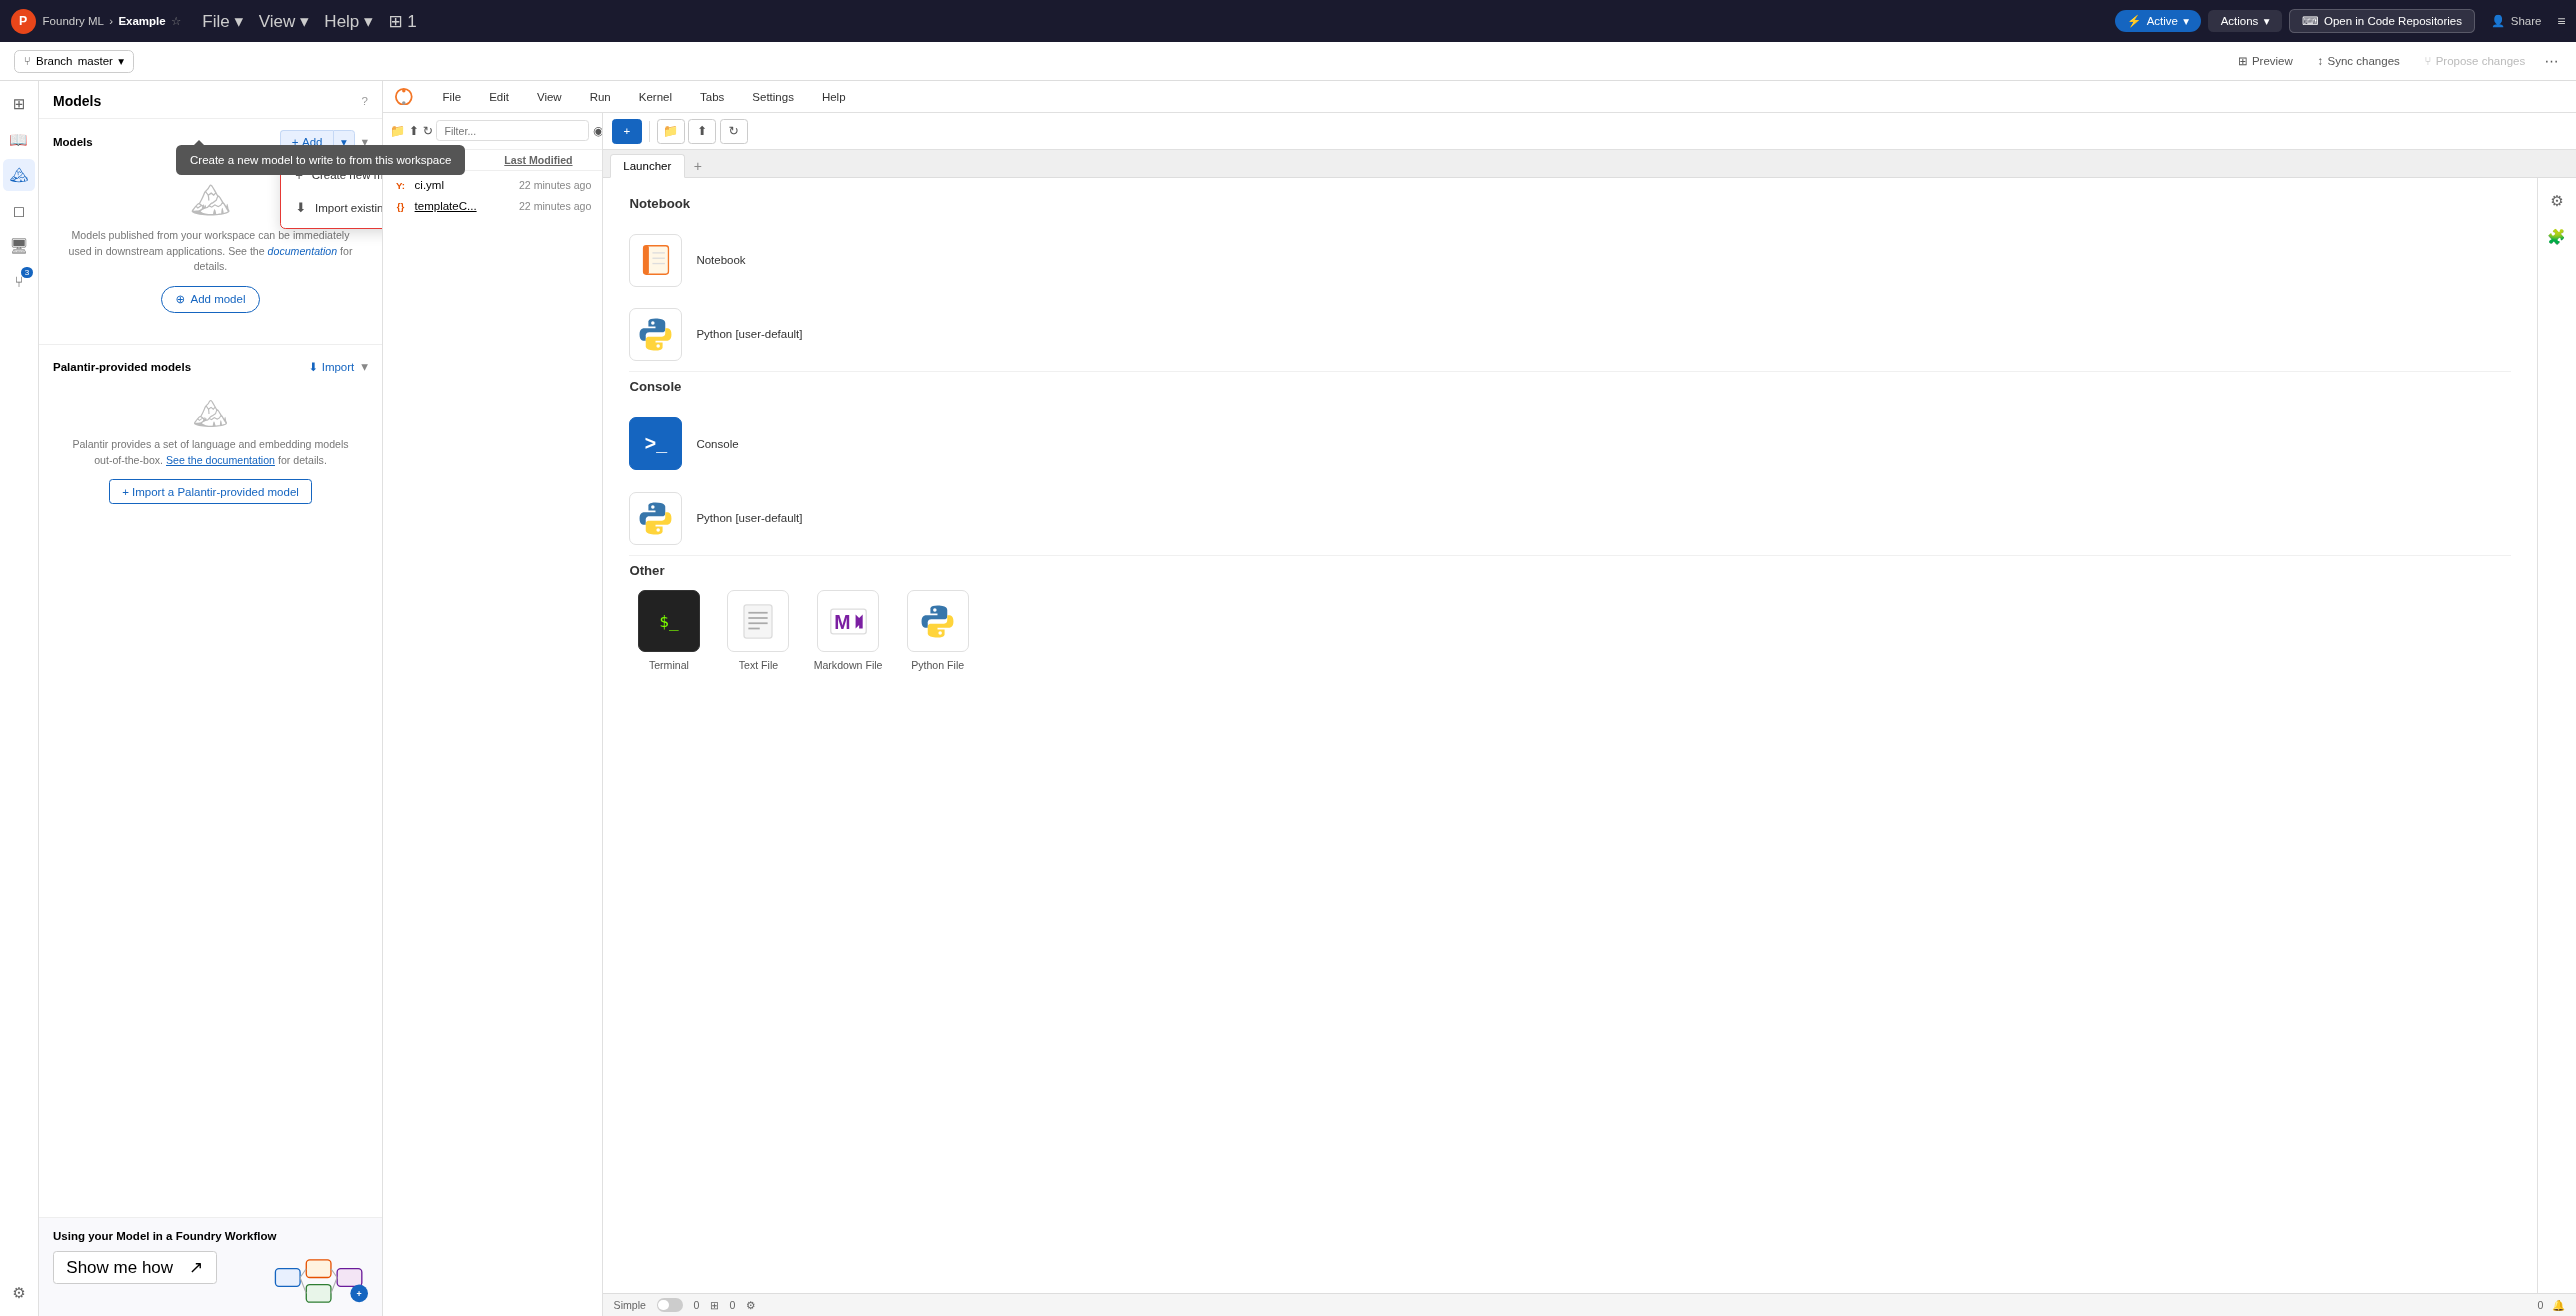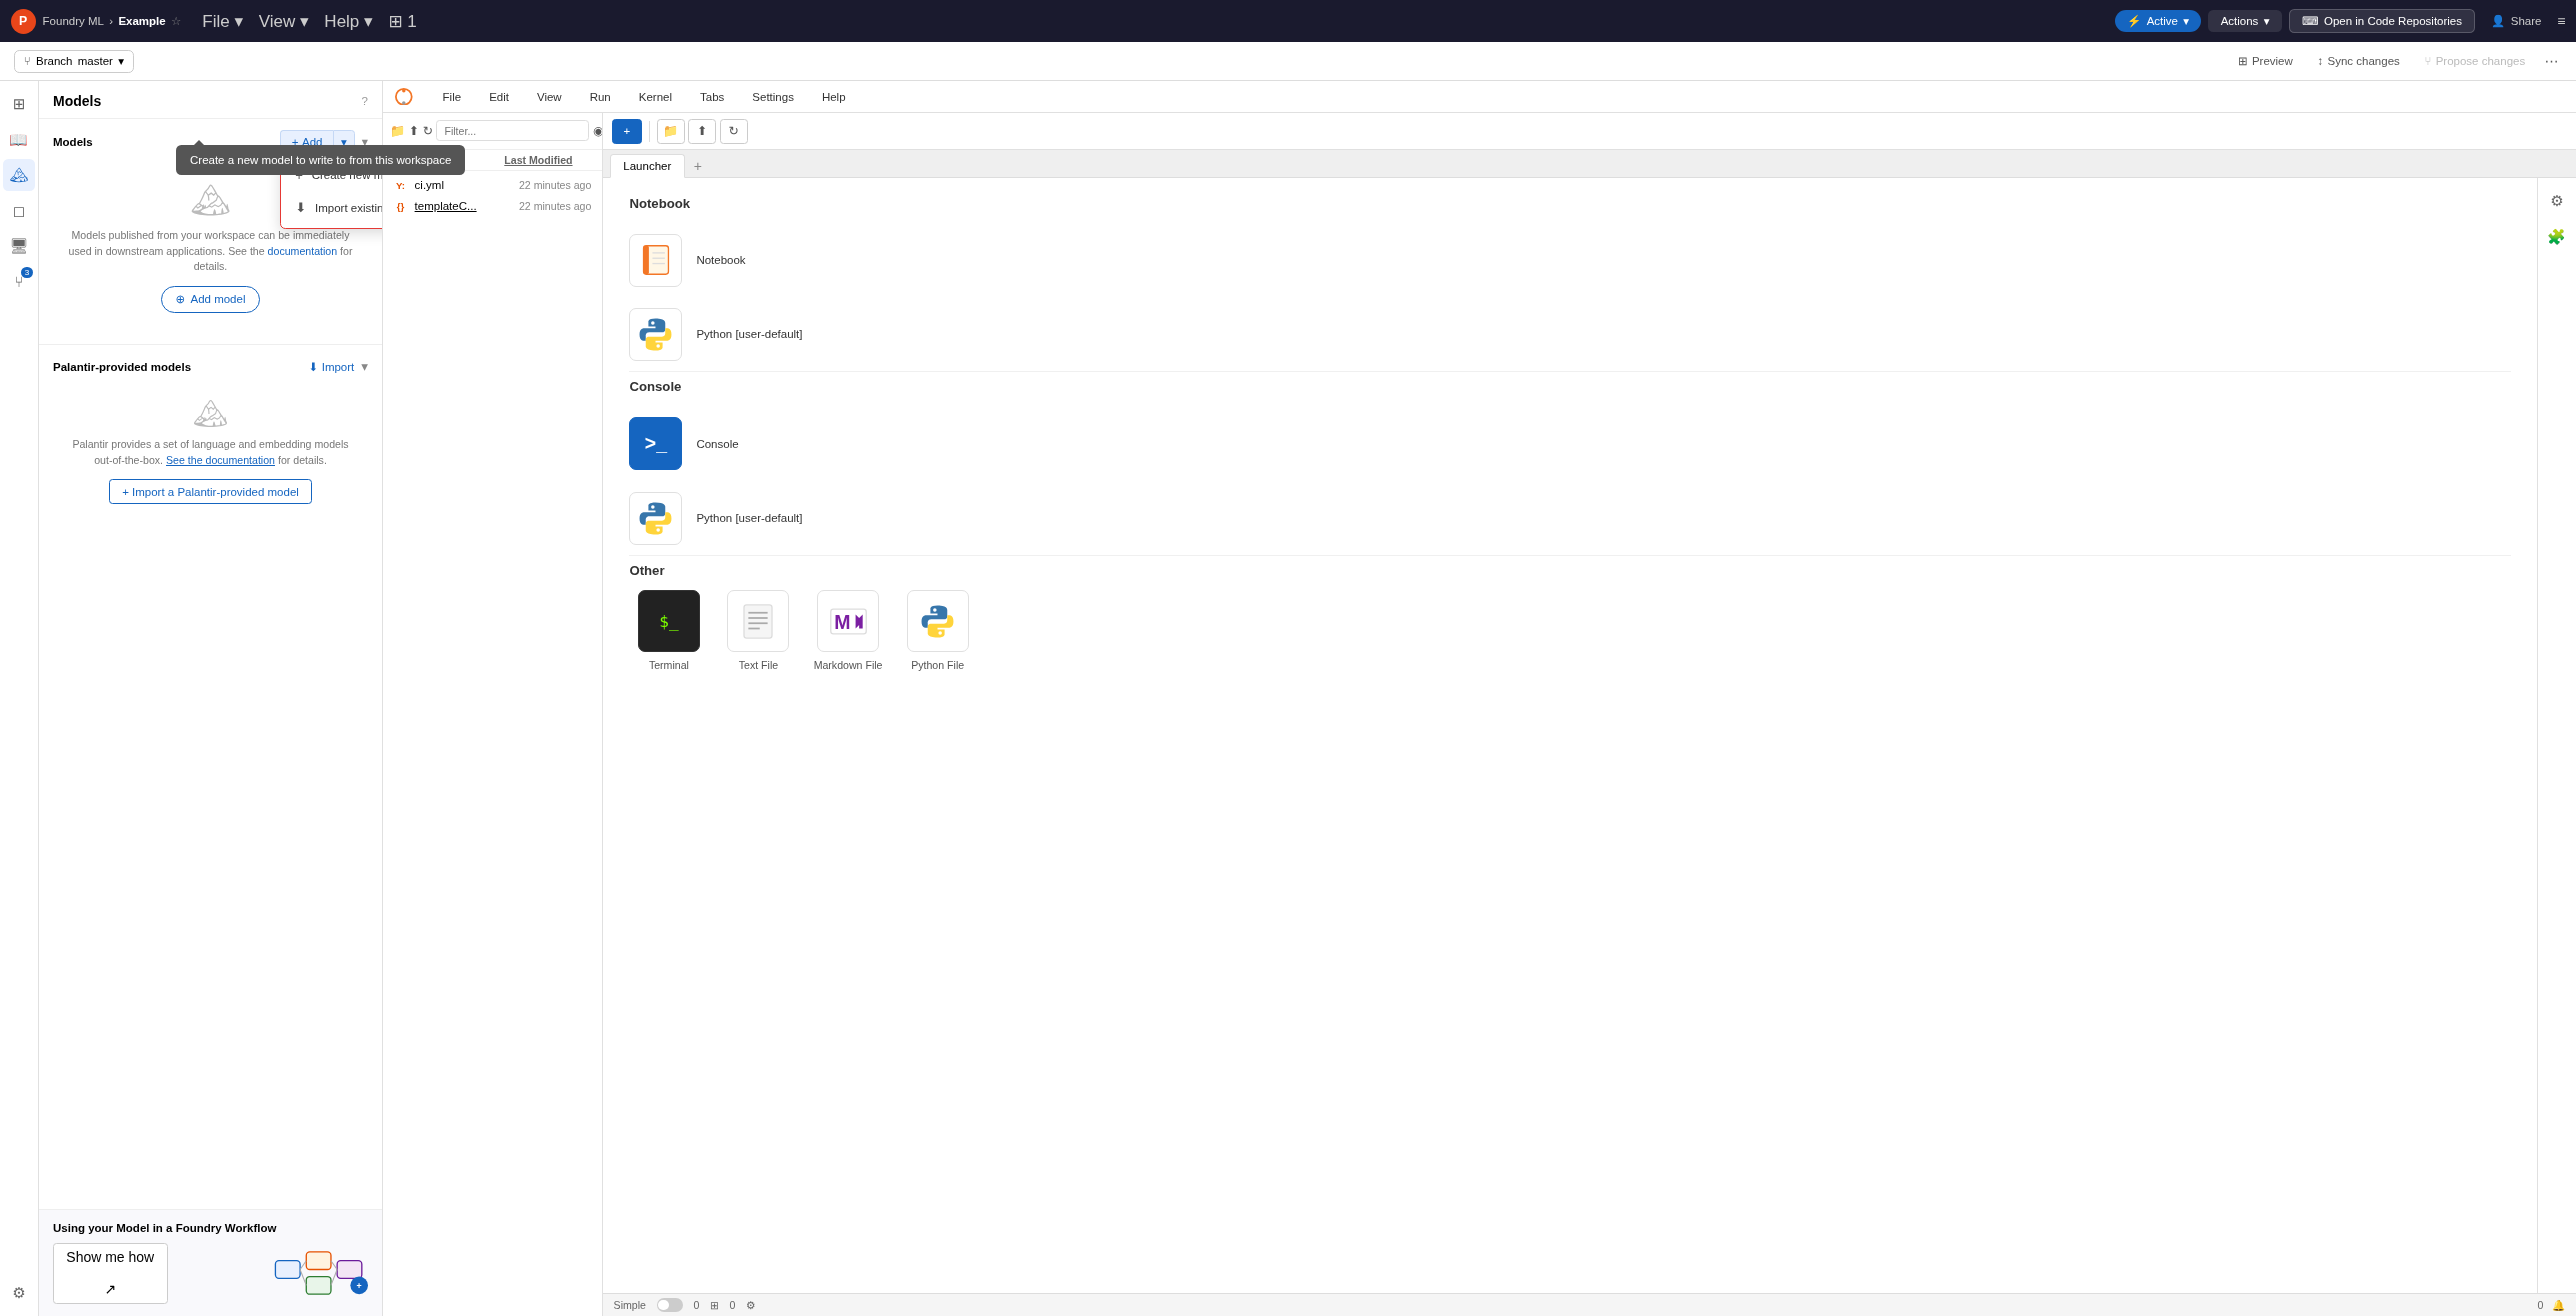--- a/index.html
+++ b/index.html
@@ -70,37 +70,37 @@
     .add-dropdown-item { display: flex; align-items: center; gap: 8.8px; padding: 8.8px 14px; cursor: pointer; font-size: 11.5px; color: #333; }
     .add-dropdown-item .item-icon { font-size: 13.2px; color: #555; }
 
     
     .tooltip-box { position: absolute; left: 176px; top: 145px; background: #555; color: white; border-radius: 5.3px; padding: 8.8px 14px; font-size: 11.5px; z-index: 300; white-space: nowrap; pointer-events: none; }
     .tooltip-box::before { content: ''; position: absolute; top: -5.3px; left: 17.6px; border-left: 5.3px solid transparent; border-right: 5.3px solid transparent; border-bottom: 5.3px solid #555; }
 
     .models-empty-state { text-align: center; padding: 17.6px 14px; }
     .models-empty-state .mountain-icon { font-size: 32px; color: #bbb; margin-bottom: 8.8px; }
     .models-empty-state p { font-size: 10.6px; color: #777; line-height: 1.5; }
-    .models-empty-state a { color: #1565c0; text-decoration: none; }
+    .models-empty-state a { color: #1565c0; text-decoration: none; font-style: italic; }
     .add-model-btn { display: inline-flex; align-items: center; gap: 5.3px; border: 0.9px solid #1565c0; color: #1565c0; background: white; border-radius: 14px; padding: 5.3px 14px; font-size: 11.5px; cursor: pointer; margin-top: 10.6px; }
 
     .section-divider { border: none; border-top: 0.9px solid #eee; margin: 3.5px 0; }
 
     .palantir-section { padding: 10.6px 14px; }
     .palantir-section-header { display: flex; align-items: center; margin-bottom: 8.8px; gap: 7px; }
     .palantir-section-header h3 { font-size: 11.5px; font-weight: 600; flex: 1; }
     .import-btn-small { display: flex; align-items: center; gap: 3.5px; color: #1565c0; font-size: 11.5px; cursor: pointer; background: none; border: none; }
 
     .palantir-empty { text-align: center; padding: 14px; }
     .import-palantir-btn { display: inline-flex; align-items: center; gap: 5.3px; border: 0.9px solid #1565c0; color: #1565c0; background: white; border-radius: 3.5px; padding: 5.3px 12.3px; font-size: 11.5px; cursor: pointer; margin-top: 10.6px; }
 
     
     .workflow-banner { margin: auto 0 0 0; border-top: 0.9px solid #eee; padding: 12.3px 14px 12.3px; background: #f9f9fc; }
     .workflow-banner h4 { font-size: 11.5px; font-weight: 600; margin-bottom: 8.8px; }
-    .show-me-btn { display: inline-flex; align-items: center; gap: 16px; border: 0.9px solid #ccc; background: white; border-radius: 3.5px; padding: 5.3px 12.3px; font-size: 14px; cursor: pointer; flex-direction: column; }
+    .show-me-btn { display: inline-flex; align-items: center; gap: 16px; border: 0.9px solid #ccc; background: white; border-radius: 3.5px; padding: 5.3px 12.3px; font-size: 17px; cursor: pointer; }
 
     
     .notebook-area { flex: 1; display: flex; flex-direction: column; background: #f5f5f5; overflow: hidden; }
 
     
     .jupyter-menu { display: flex; align-items: center; height: 32px; background: #fff; border-bottom: 0.9px solid #e0e0e0; padding: 0 10.6px; gap: 14px; }
     .jupyter-logo { width: 21px; height: 21px; margin-right: 7px; display: flex; align-items: center; justify-content: center; }
     .jupyter-menu-item { background: none; border: none; font-size: 11.5px; color: #333; cursor: pointer; padding: 3.5px 7px; border-radius: 3.5px; }
 
     

